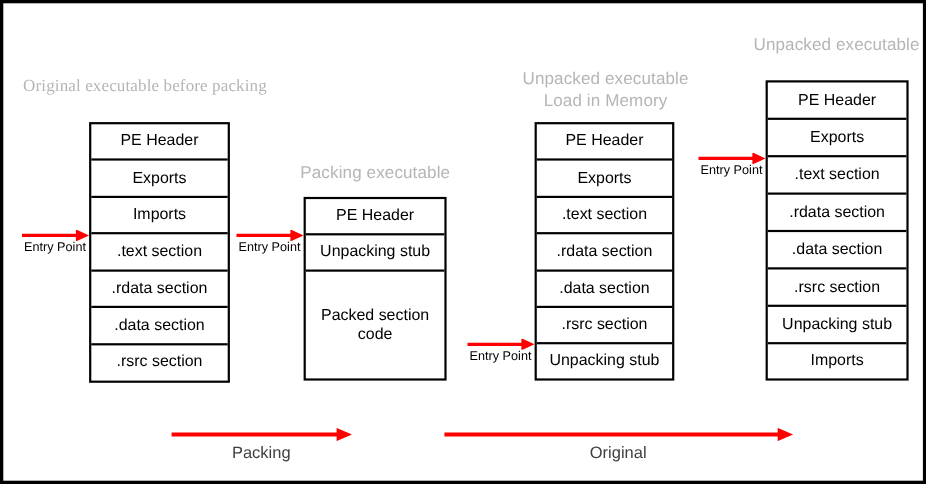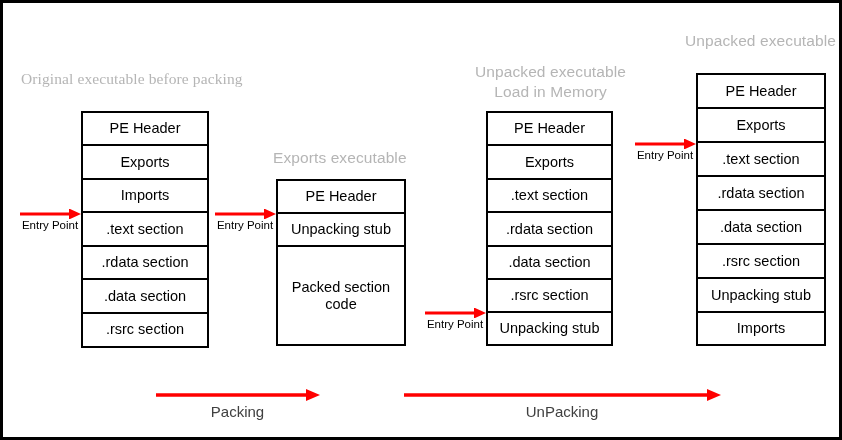--- a/index.html
+++ b/index.html
@@ -96,21 +96,21 @@
     white-space: nowrap;
   }
 </style>
 </head>
 <body>
 
 <div id="canvas">
 
   <div class="caption" style="left:18px; top:66px; width:270px;font-family:Liberation Serif, serif;">Original executable before packing</div>
 
-  <div class="caption" style="left:270px; top:145px; width:180px;">Exports executable</div>
+  <div class="caption" style="left:270px; top:145px; width:180px;">Packing executable</div>
 
   <div class="caption center" style="left:455px; top:59px; width:185px;">Unpacked executable
 Load in Memory</div>
 
   <div class="caption" style="left:682px; top:28px; width:160px;">Unpacked executable</div>
 
   <div class="stack" style="left:78px; top:108px; width:128px; height:237px;">
     <div class="row" style="height:34px;">PE Header</div>
     <div class="row" style="height:34px;">Exports</div>
     <div class="row" style="height:34px;">Imports</div>
@@ -185,16 +185,16 @@
       <polygon points="165,6 151,12 151,0" fill="#ff0000"></polygon>
     </svg>
     <span class="proc-label">Packing</span>
   </div>
 
   <div class="proc" style="left:400px; top:386px; width:318px;">
     <svg class="arrow" width="318" height="12" viewBox="0 0 318 12">
       <line x1="1" y1="6" x2="306" y2="6" stroke="#ff0000" stroke-width="3.5"></line>
       <polygon points="318,6 304,12 304,0" fill="#ff0000"></polygon>
     </svg>
-    <span class="proc-label">UnPacking</span>
+    <span class="proc-label">Original</span>
   </div>
 
 </div>
 
 </body></html>

